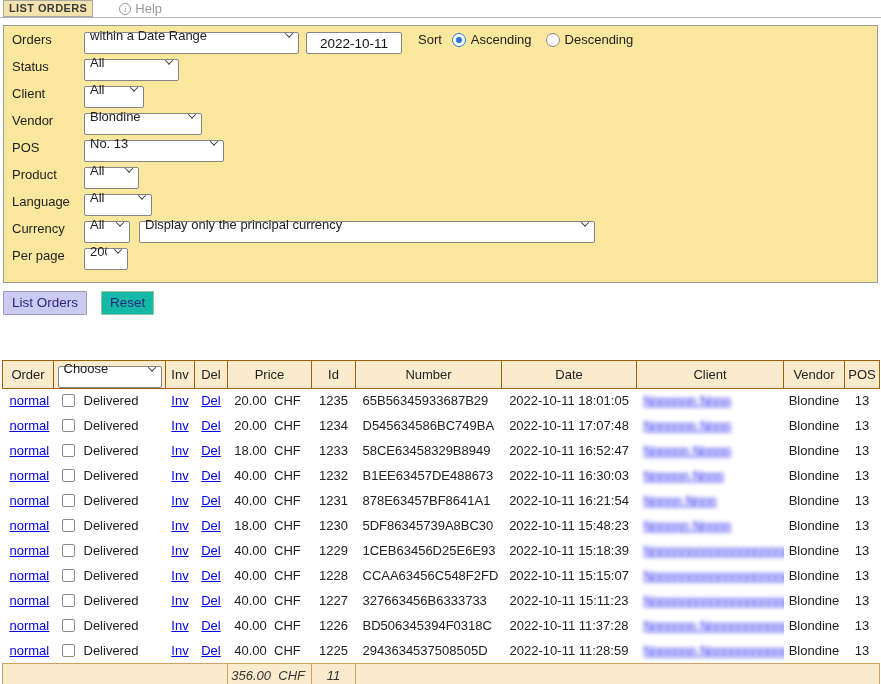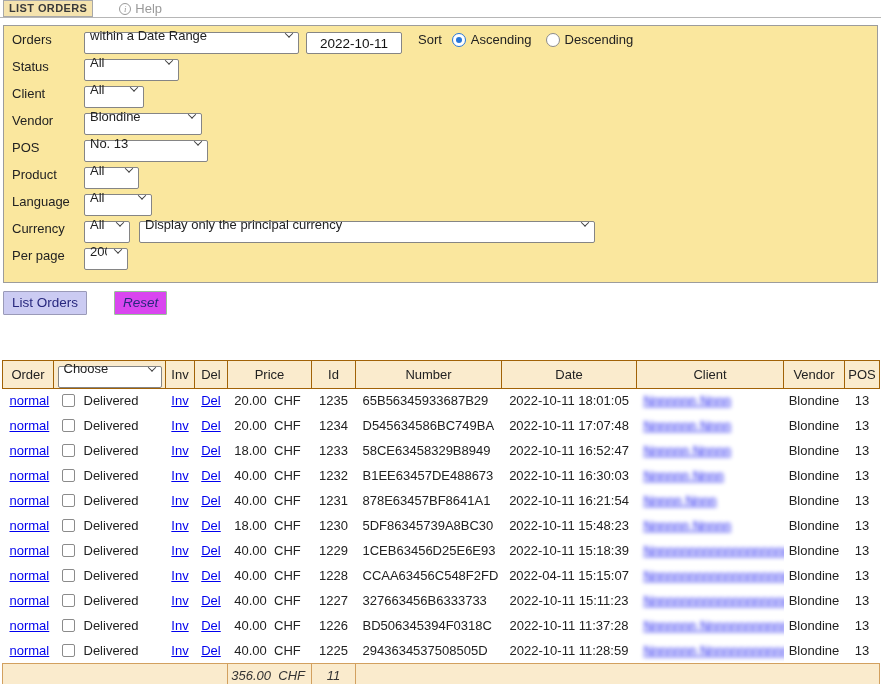--- a/index.html
+++ b/index.html
@@ -38,21 +38,21 @@
   .radio { width:14px; height:14px; border:1px solid #8b8b8b; border-radius:50%;
     background:#fff; display:inline-block; margin-right:5px; position:relative; }
   .radio.checked { border:1.5px solid #2676d9; }
   .radio.checked::after { content:""; position:absolute; left:50%; top:50%;
     width:6px; height:6px; margin:-3px 0 0 -3px; border-radius:50%; background:#2676d9; }
 
   
   .btnrow { margin:8px 0 0 3px; display:flex; }
   .btn { font-size:13.5px; padding:3px 8px 4px; border-radius:1px; cursor:pointer; }
   .btn-list { background:#cbcbf2; border:1px solid #9a9ab8; color:#28287e; }
-  .btn-reset { background:#d946ef; border:1px solid #98c298; color:#28287e; margin-left:27px;font-style:italic; }
+  .btn-reset { background:#14b8a6; border:1px solid #98c298; color:#28287e; margin-left:14px; }
 
   
   table { border-collapse:collapse; table-layout:fixed; width:877px; margin:45px 0 0 2px; }
   thead th { background:#faebcd; border:1px solid #a16207; height:27px;
     font-weight:normal; font-size:13px; text-align:center; padding:0 2px; }
   tbody td { height:25px; font-size:13px; padding:0 2px; white-space:nowrap; overflow:hidden; }
   td.c { text-align:center; }
   td.r { text-align:center; padding-right:6px; }
   td.l { padding-left:7px; }
   a.lnk { color:#0000ee; text-decoration:underline; cursor:pointer; }
@@ -119,21 +119,21 @@
   <div class="frow">
     <span class="flabel">Vendor</span>
     <span class="sel" style="width:118px">
       <span class="txt">Blondine</span>
       <span class="chev"></span>
     </span>
   </div>
 
   <div class="frow">
     <span class="flabel">POS</span>
-    <span class="sel" style="width:124px">
+    <span class="sel" style="width:140px">
       <span class="txt">No. 13</span>
       <span class="chev"></span>
     </span>
   </div>
 
   <div class="frow">
     <span class="flabel">Product</span>
     <span class="sel" style="width:55px">
       <span class="txt">All</span>
       <span class="chev"></span>
@@ -349,21 +349,21 @@
           <span class="cellflex">
         <span class="cb"></span>
         <span>Delivered</span>
     </span>
         </td>
     <td class="c"><a class="lnk">Inv</a></td>
     <td class="c"><a class="lnk">Del</a></td>
     <td class="r"><span>40.00</span>&nbsp;&nbsp;<span>CHF</span></td>
     <td class="c">1228</td>
     <td class="l">CCAA63456C548F2FD</td>
-    <td class="c">2022-04-11 15:15:07</td>
+    <td class="c">2022-10-11 15:15:07</td>
     <td class="l"><a class="lnk redacted">Nnnnnnnnnnnnnnnnnnnnn</a></td>
     <td class="c">Blondine</td>
     <td class="c">13</td>
   </tr>
 
   <tr>
     <td class="l"><a class="lnk">normal</a></td>
     <td>
           <span class="cellflex">
         <span class="cb"></span>

